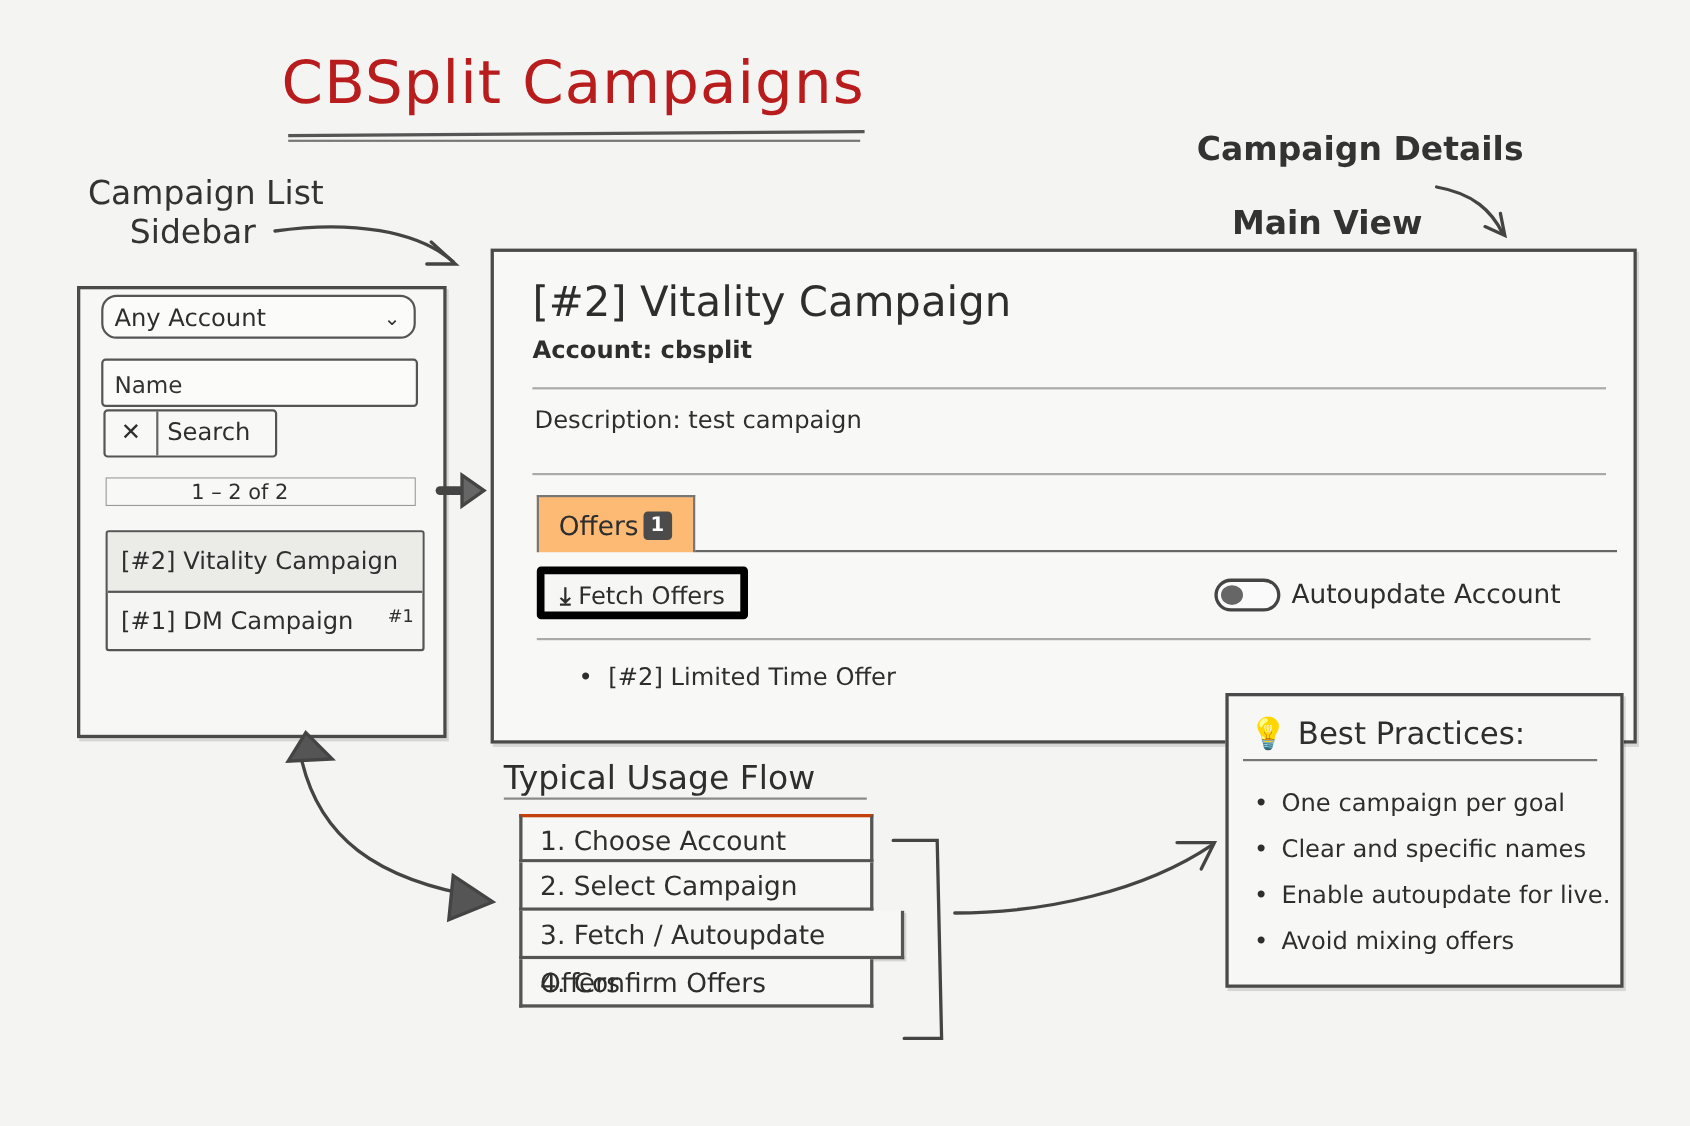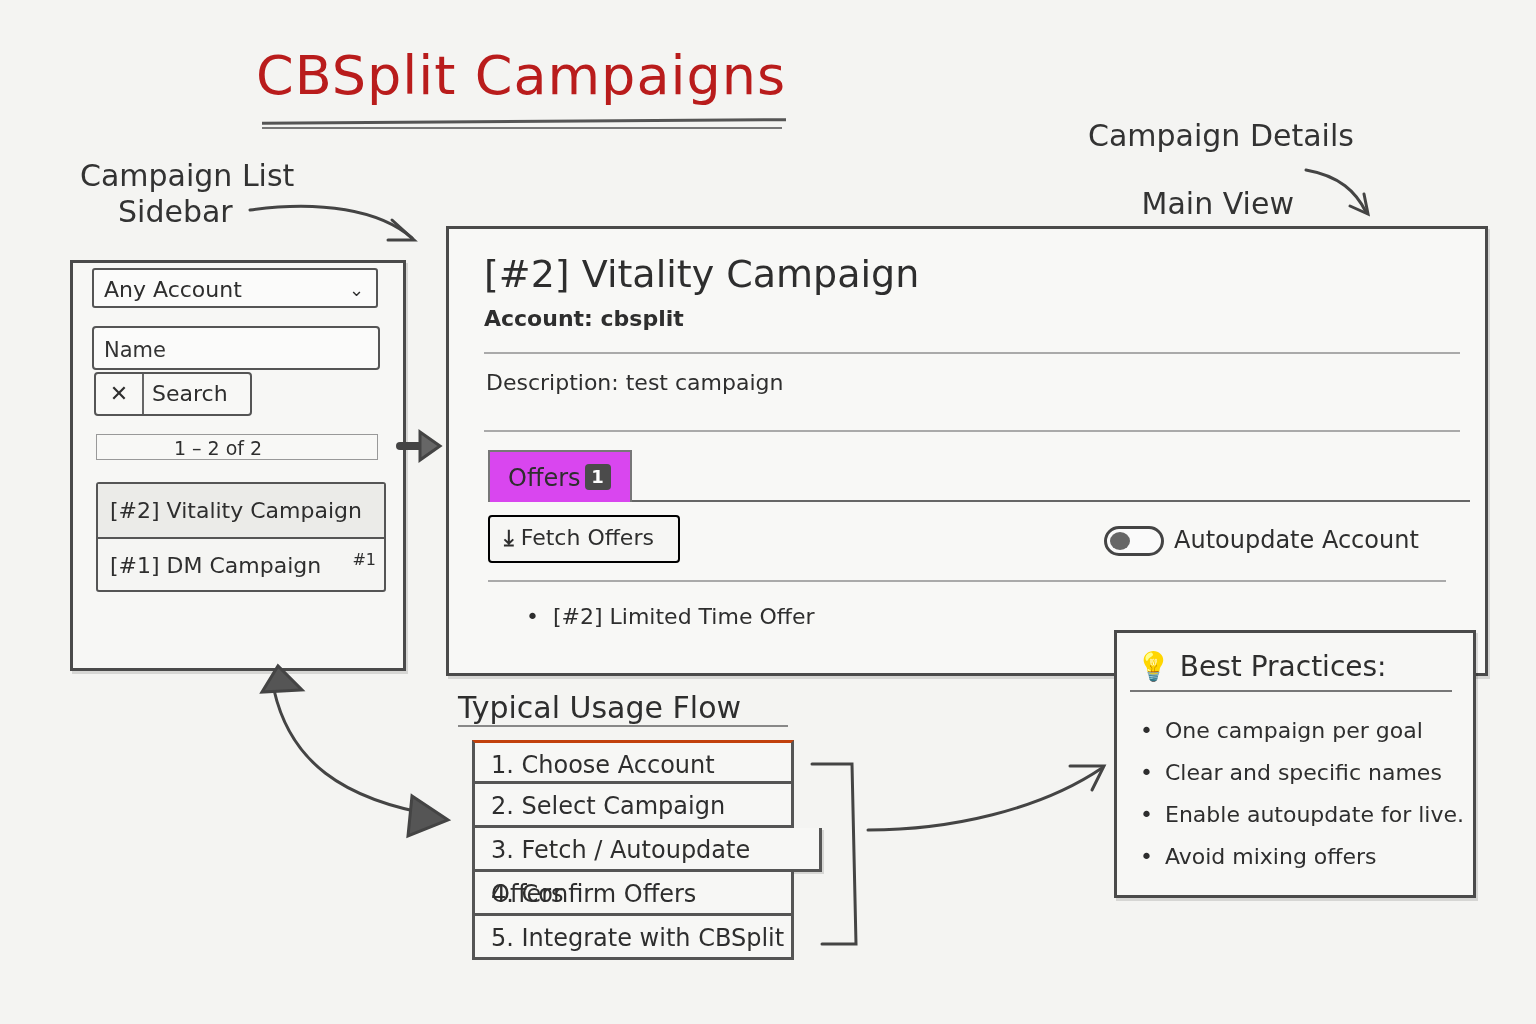--- a/index.html
+++ b/index.html
@@ -16,41 +16,41 @@
     }
     
     .title { left:256px; top:44px; font-size:54px; letter-spacing:1px; color:#b91c1c; }
     .title-underline { left:262px; top:120px; width:524px; height:0; border-top:3px solid #555; transform:rotate(-0.4deg); }
     .title-underline2 { left:262px; top:127px; width:520px; height:0; border-top:2px solid #777; }
 
     .annot { font-size:30px; color:#333; line-height:36px; }
 
     
     .sidebar { left:70px; top:260px; width:330px; height:405px; background:#f7f7f5; }
-    .acct-select { left:92px; top:268px; width:286px; height:40px; border:2px solid #555; border-radius:3px; background:#fbfbfa; font-size:22px; line-height:40px; padding-left:10px; box-sizing:border-box; }
+    .acct-select { left:92px; top:268px; width:286px; height:40px; border:2px solid #555; border-radius:14px; background:#fbfbfa; font-size:22px; line-height:40px; padding-left:10px; box-sizing:border-box; }
     .acct-select .chev { position:absolute; right:12px; top:0; font-size:18px; }
     .name-input { left:92px; top:326px; width:288px; height:44px; border:2px solid #555; border-radius:4px; background:#fbfbfa; font-size:21px; line-height:44px; padding-left:10px; box-sizing:border-box; }
     .btn-group { left:94px; top:372px; width:158px; height:44px; border:2px solid #555; border-radius:4px; display:flex; background:#f8f8f6; box-sizing:border-box; }
     .btn-x { width:46px; border-right:2px solid #666; text-align:center; font-size:22px; line-height:40px; font-weight:bold; }
     .btn-search { flex:1; font-size:22px; line-height:40px; padding-left:8px; }
     .pager { left:96px; top:434px; width:282px; height:26px; border:1px solid #999; font-size:19px; line-height:26px; text-align:center; padding-right:38px; box-sizing:border-box; background:#f8f8f6; }
     .camp-list { left:96px; top:482px; width:290px; height:110px; border:2px solid #555; border-radius:3px; background:#f5f5f3; box-sizing:border-box; }
     .camp-item { height:53px; font-size:22px; line-height:53px; padding-left:12px; position:relative; }
     .camp-item.sel { border-bottom:2px solid #555; background:#ebebe8; }
     .camp-item .tag { position:absolute; right:8px; top:-6px; font-size:16px; }
 
     
     .main { left:446px; top:226px; width:1036px; height:444px; background:#f8f8f6; }
     .main-title { left:484px; top:252px; font-size:38px; }
     .main-account { left:484px; top:306px; font-size:22px;font-weight:bold; }
     .hr { height:0; border-top:2px solid #aaa; }
     .main-desc { left:486px; top:370px; font-size:22px; }
-    .tab { left:488px; top:450px; width:144px; height:52px; border:2px solid #777; border-bottom:none; background:#d946ef; box-sizing:border-box; font-size:24px; line-height:52px; padding-left:18px; }
+    .tab { left:488px; top:450px; width:144px; height:52px; border:2px solid #777; border-bottom:none; background:#fdba74; box-sizing:border-box; font-size:24px; line-height:52px; padding-left:18px; }
     .badge { display:inline-block; width:26px; height:26px; background:#4b4b4b; color:#fff; border-radius:4px; font-size:18px; line-height:26px; text-align:center; font-weight:bold; vertical-align:3px; margin-left:4px; }
-    .fetch-btn { left:488px; top:515px; width:192px; height:48px; border:2px solid #000000; border-radius:4px; background:#f6f6f4; box-sizing:border-box; font-size:22px; line-height:42px; padding-left:14px; }
+    .fetch-btn { left:488px; top:515px; width:192px; height:48px; border:7px solid #000000; border-radius:4px; background:#f6f6f4; box-sizing:border-box; font-size:22px; line-height:42px; padding-left:14px; }
     .toggle { left:1104px; top:526px; width:60px; height:30px; border:3px solid #444; border-radius:16px; box-sizing:border-box; background:#fafafa; }
     .toggle .knob { position:absolute; left:3px; top:3px; width:20px; height:18px; border-radius:50%; background:#666; }
     .toggle-label { left:1174px; top:526px; font-size:24px; }
     .offer-item { left:526px; top:604px; font-size:22px; }
 
     
     .flow-title { left:458px; top:690px; font-size:30px; }
     .flow-underline { left:458px; top:725px; width:330px; border-top:2px solid #888; }
     .flow-list { left:472px; top:740px; width:322px; }
     .flow-step { height:44px; border:3px solid #555; border-top:none; background:#f7f7f5; font-size:24px; line-height:44px; padding-left:16px; box-sizing:border-box; }
@@ -69,21 +69,21 @@
 <body>
 
 <div class="abs title">CBSplit Campaigns</div>
 <div class="abs title-underline"></div>
 <div class="abs title-underline2"></div>
 
 <div class="abs annot" style="left:80px; top:158px;">
   <div>Campaign List</div>
   <div style="padding-left:38px;">Sidebar</div>
 </div>
-<div class="abs annot" style="left:1088px; top:118px; text-align:right;">
+<div class="abs annot" style="left:1088px; top:118px; text-align:center;font-weight:bold;">
   <div>Campaign Details</div>
   <div style="padding-right:60px;margin-top:32px;">Main View</div>
 </div>
 
 <div class="abs sidebar pencil hatch"></div>
 <div class="abs acct-select">
   <span>Any Account</span>
   <span class="chev">⌄</span>
 </div>
 <div class="abs name-input">
@@ -135,21 +135,20 @@
   <span style="margin-right:14px;">•</span><span>[#2] Limited Time Offer</span>
 </div>
 
 <div class="abs flow-title">Typical Usage Flow</div>
 <div class="abs flow-underline"></div>
 <div class="abs flow-list">
   <div class="flow-step">1. Choose Account</div>
   <div class="flow-step">2. Select Campaign</div>
   <div class="flow-step wide">3. Fetch / Autoupdate Offers</div>
   <div class="flow-step">4. Confirm Offers</div>
-  <div class="flow-step">5. Integrate with CBSplit</div>
 </div>
 
 <div class="abs bp pencil hatch"></div>
 <div class="abs bp-title">
   <span>💡</span>
   <span>Best Practices:</span>
 </div>
 <div class="abs bp-hr"></div>
 <div class="abs bp-list">
   <div>One campaign per goal</div>

